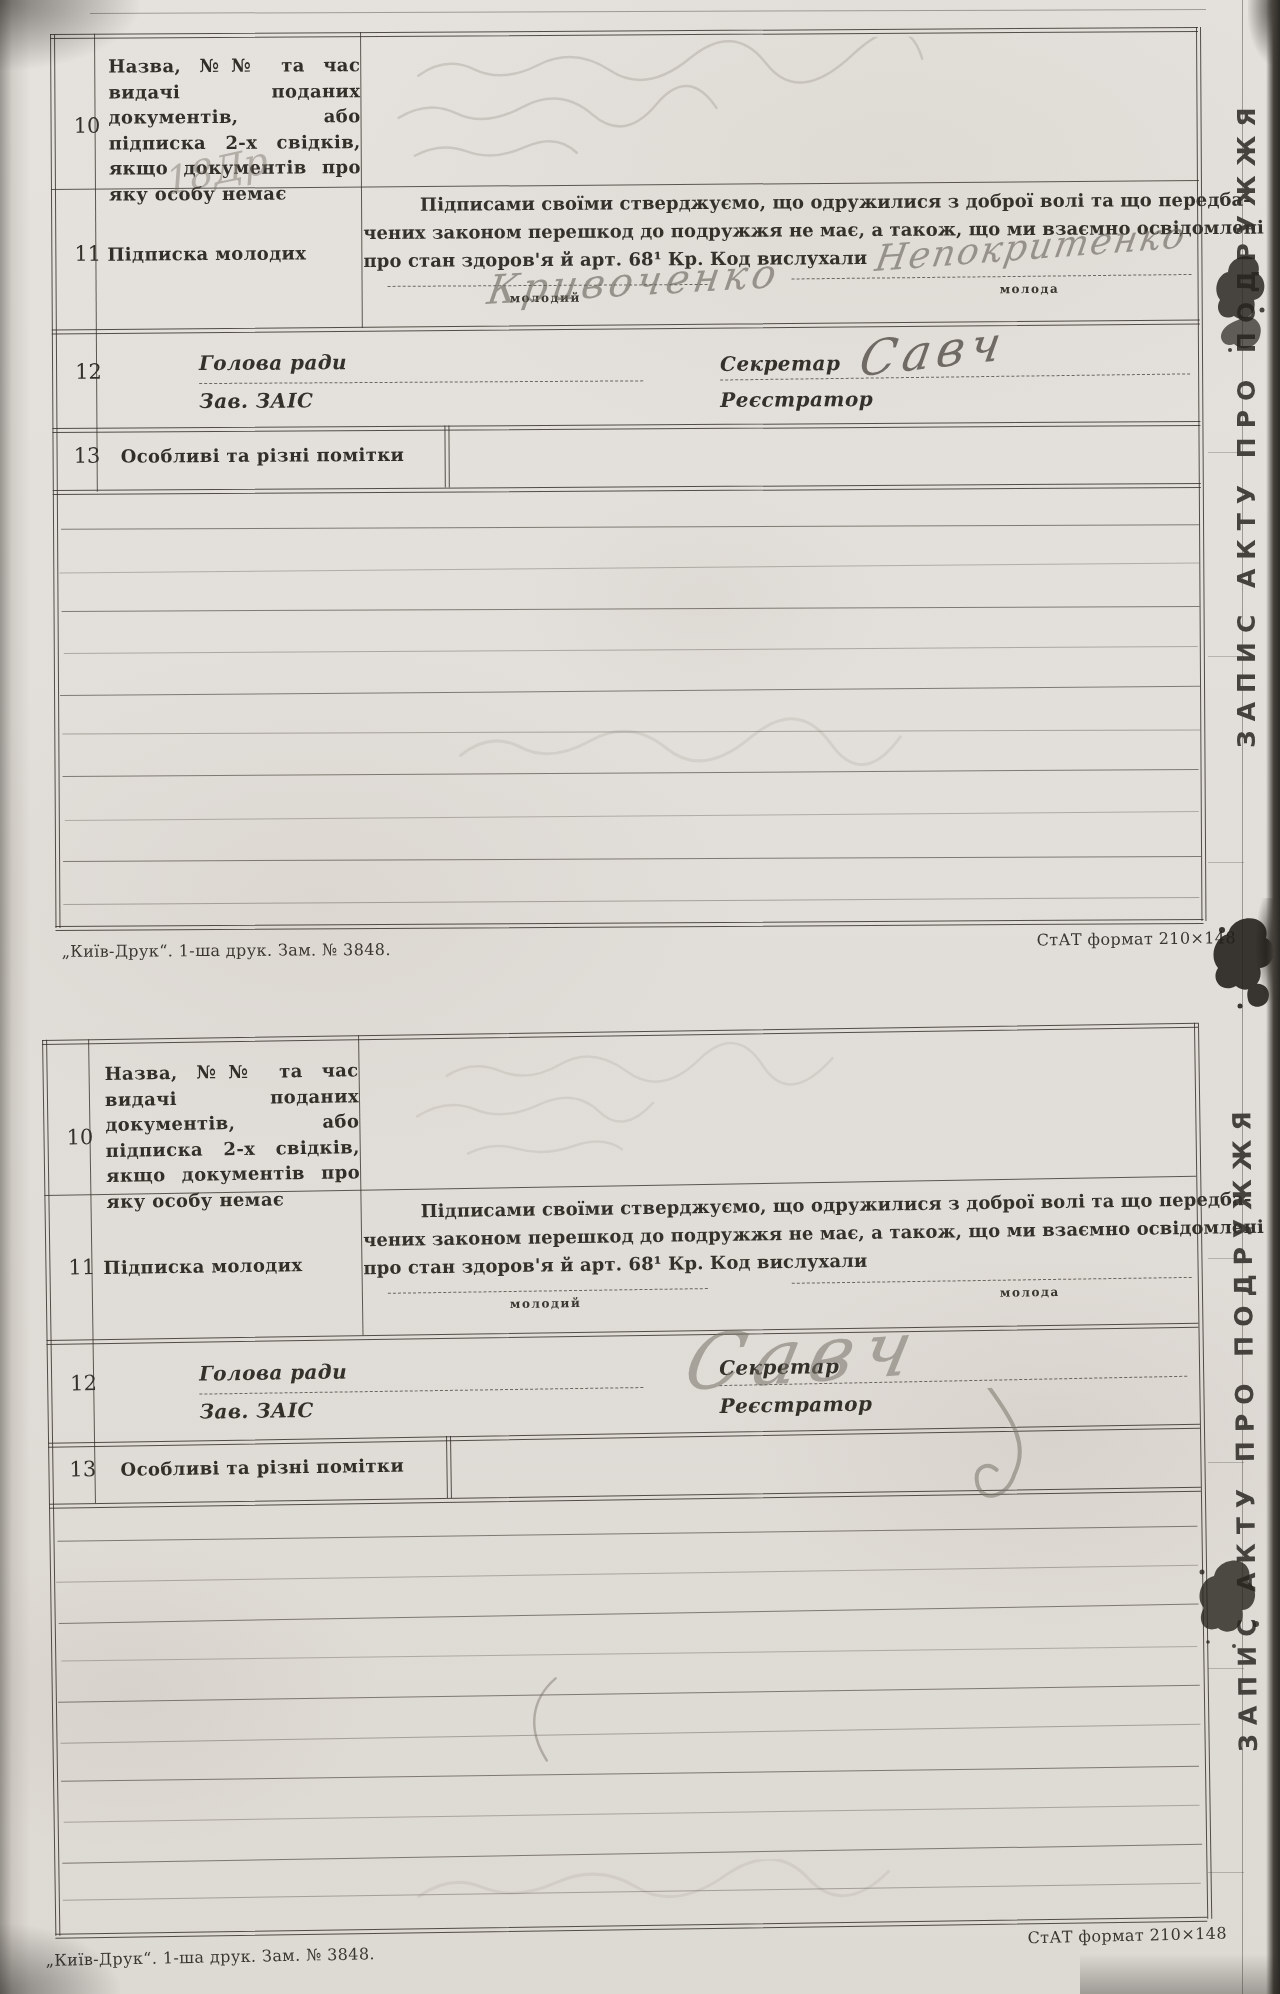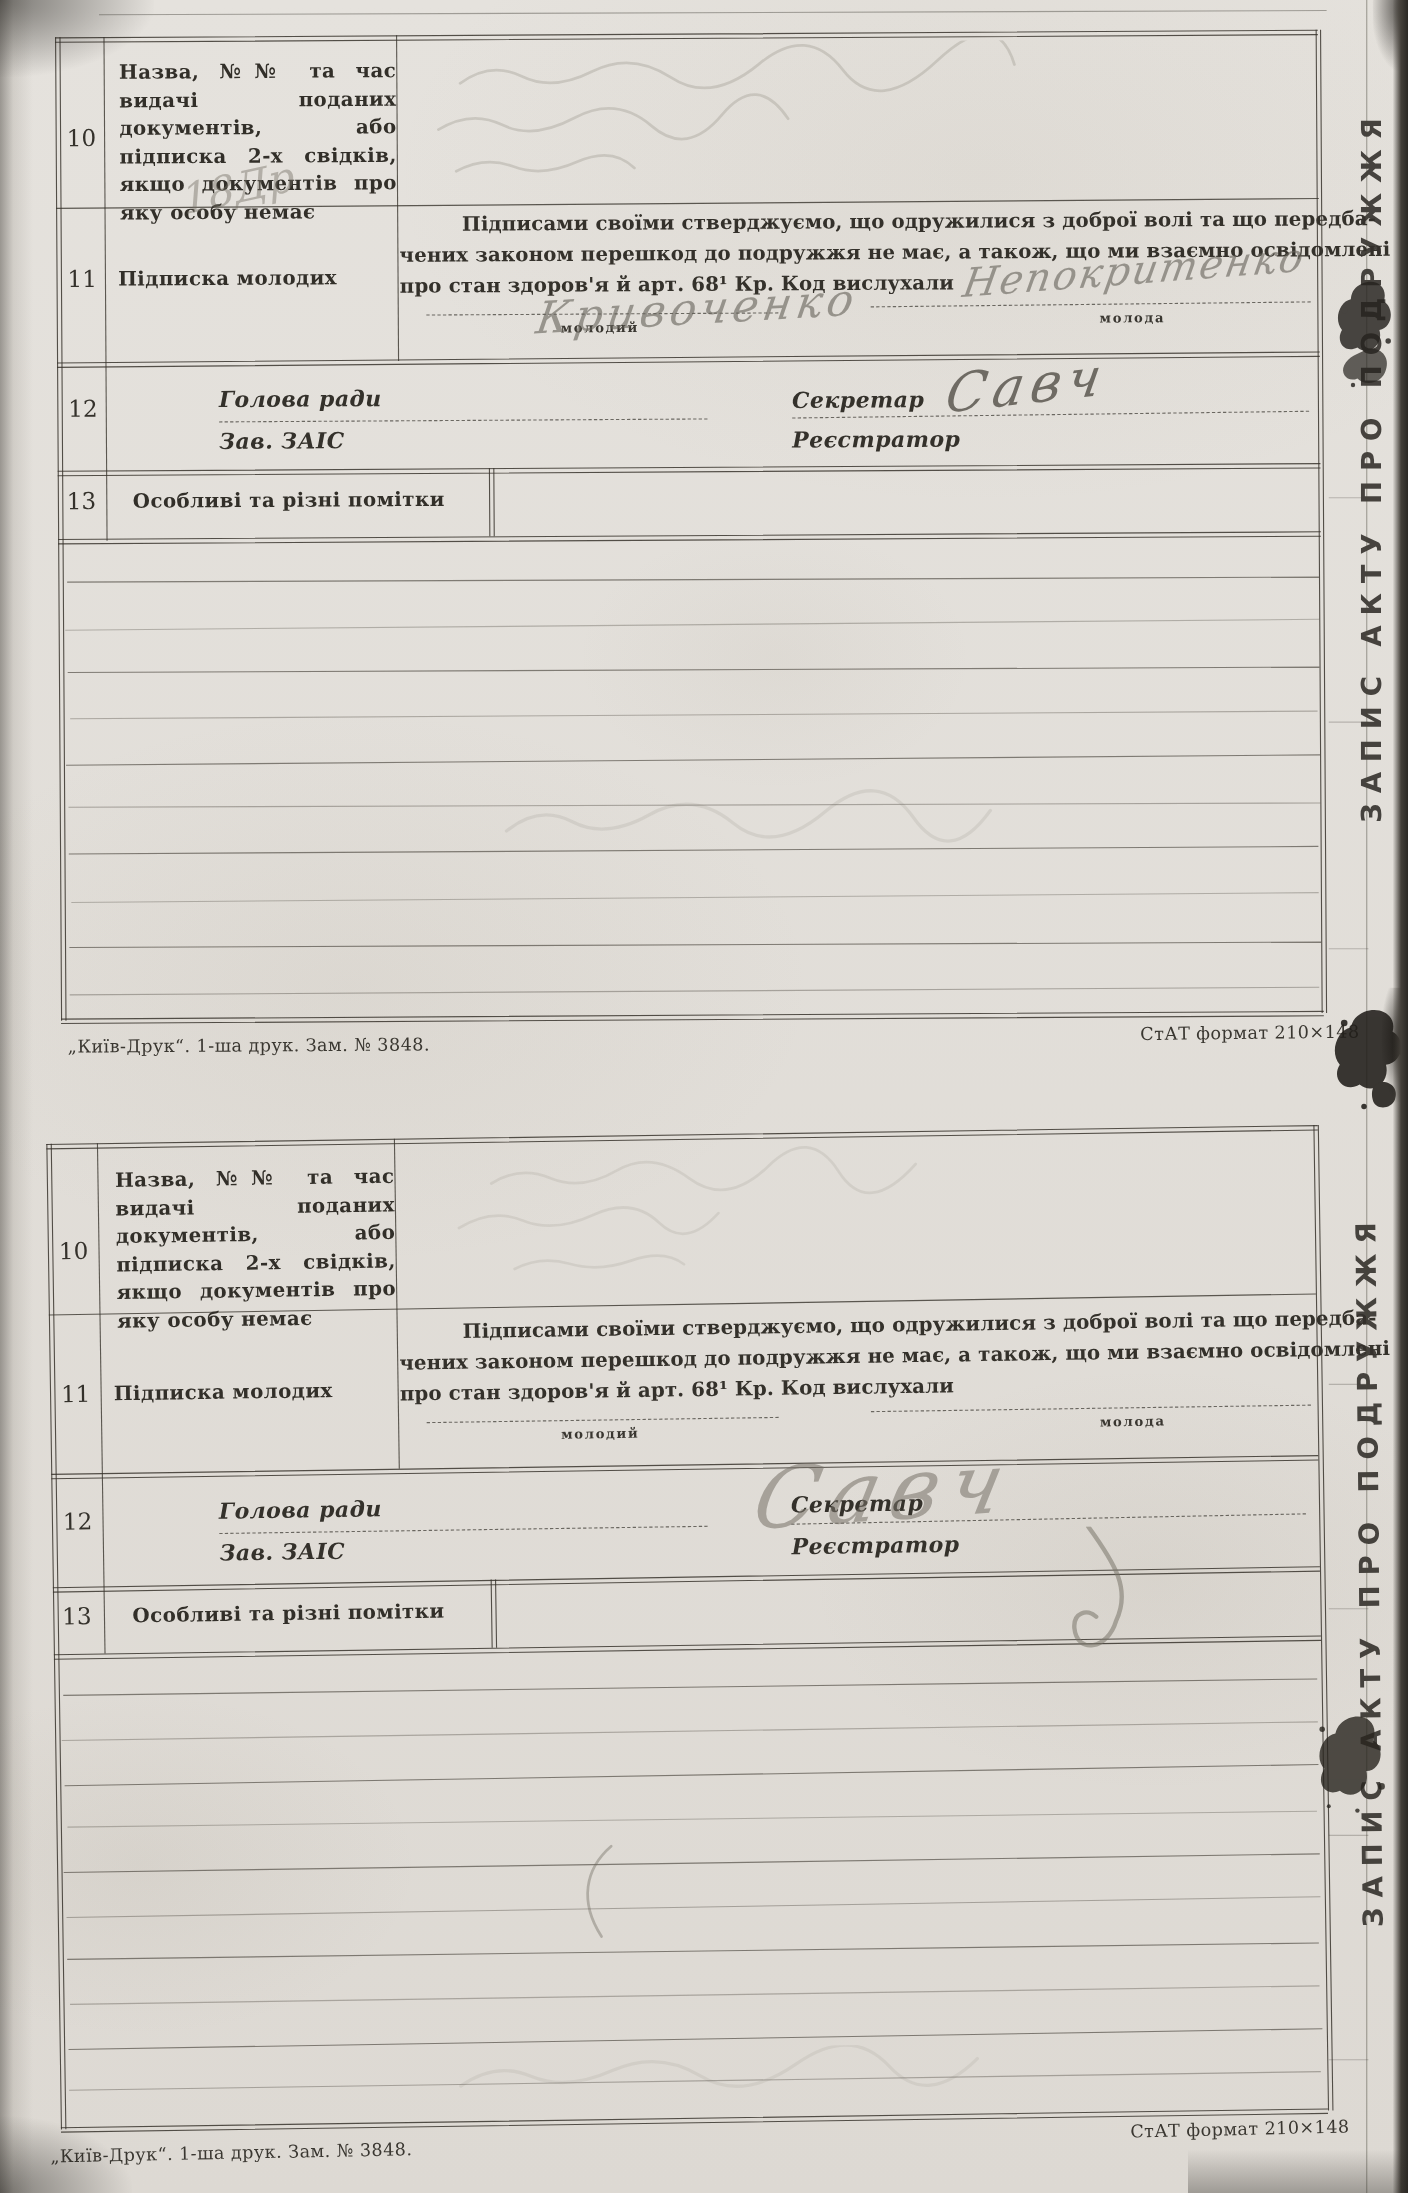--- a/index.html
+++ b/index.html
@@ -14,21 +14,21 @@
       radial-gradient(300px 200px at 55% 30%, rgba(155,145,128,.07), transparent 60%),
       linear-gradient(180deg,#e5e2dd,#ddd9d3);}
   .abs{position:absolute;}
   .hline{position:absolute;height:0;border-top:1px solid rgba(56,52,45,.8);}
   .hdbl{position:absolute;height:3px;border-top:1px solid rgba(56,52,45,.85);border-bottom:1px solid rgba(56,52,45,.85);}
   .vline{position:absolute;width:0;border-left:1px solid rgba(56,52,45,.8);}
   .vdbl{position:absolute;width:3px;border-left:1px solid rgba(56,52,45,.85);border-right:1px solid rgba(56,52,45,.85);}
   .dashline{position:absolute;height:0;border-top:1px dashed rgba(56,52,45,.7);}
   .rule{position:absolute;height:0;border-top:1px solid rgba(60,55,47,.6);}
   .form{position:absolute;transform-origin:0 0;}
-  .num{position:absolute;font:21px "DejaVu Serif",serif;color:#34312b;}
+  .num{position:absolute;font:21px "DejaVu Serif",serif;color:#34312b;margin-left:13px;}
   .celllabel{position:absolute;font-weight:bold;font-size:18px;line-height:1.42;
     letter-spacing:.4px;text-align:justify;color:#322f29;}
   .stmt{position:absolute;font-weight:bold;font-size:18px;letter-spacing:.1px;
     white-space:nowrap;color:#34312b;}
   .smallcap{position:absolute;font-weight:bold;font-size:12px;letter-spacing:1.5px;color:#3a3731;}
   .ital{position:absolute;font-style:italic;font-weight:bold;font-size:20px;
     letter-spacing:.4px;color:#34312b;white-space:nowrap;}
   .footnote{position:absolute;font-size:16px;letter-spacing:.4px;color:#3a3731;white-space:nowrap;}
   .hw{position:absolute;font-family:"DejaVu Serif",serif;font-style:italic;white-space:nowrap;}
   .vside{position:absolute;font-family:"DejaVu Sans",sans-serif;font-weight:bold;

